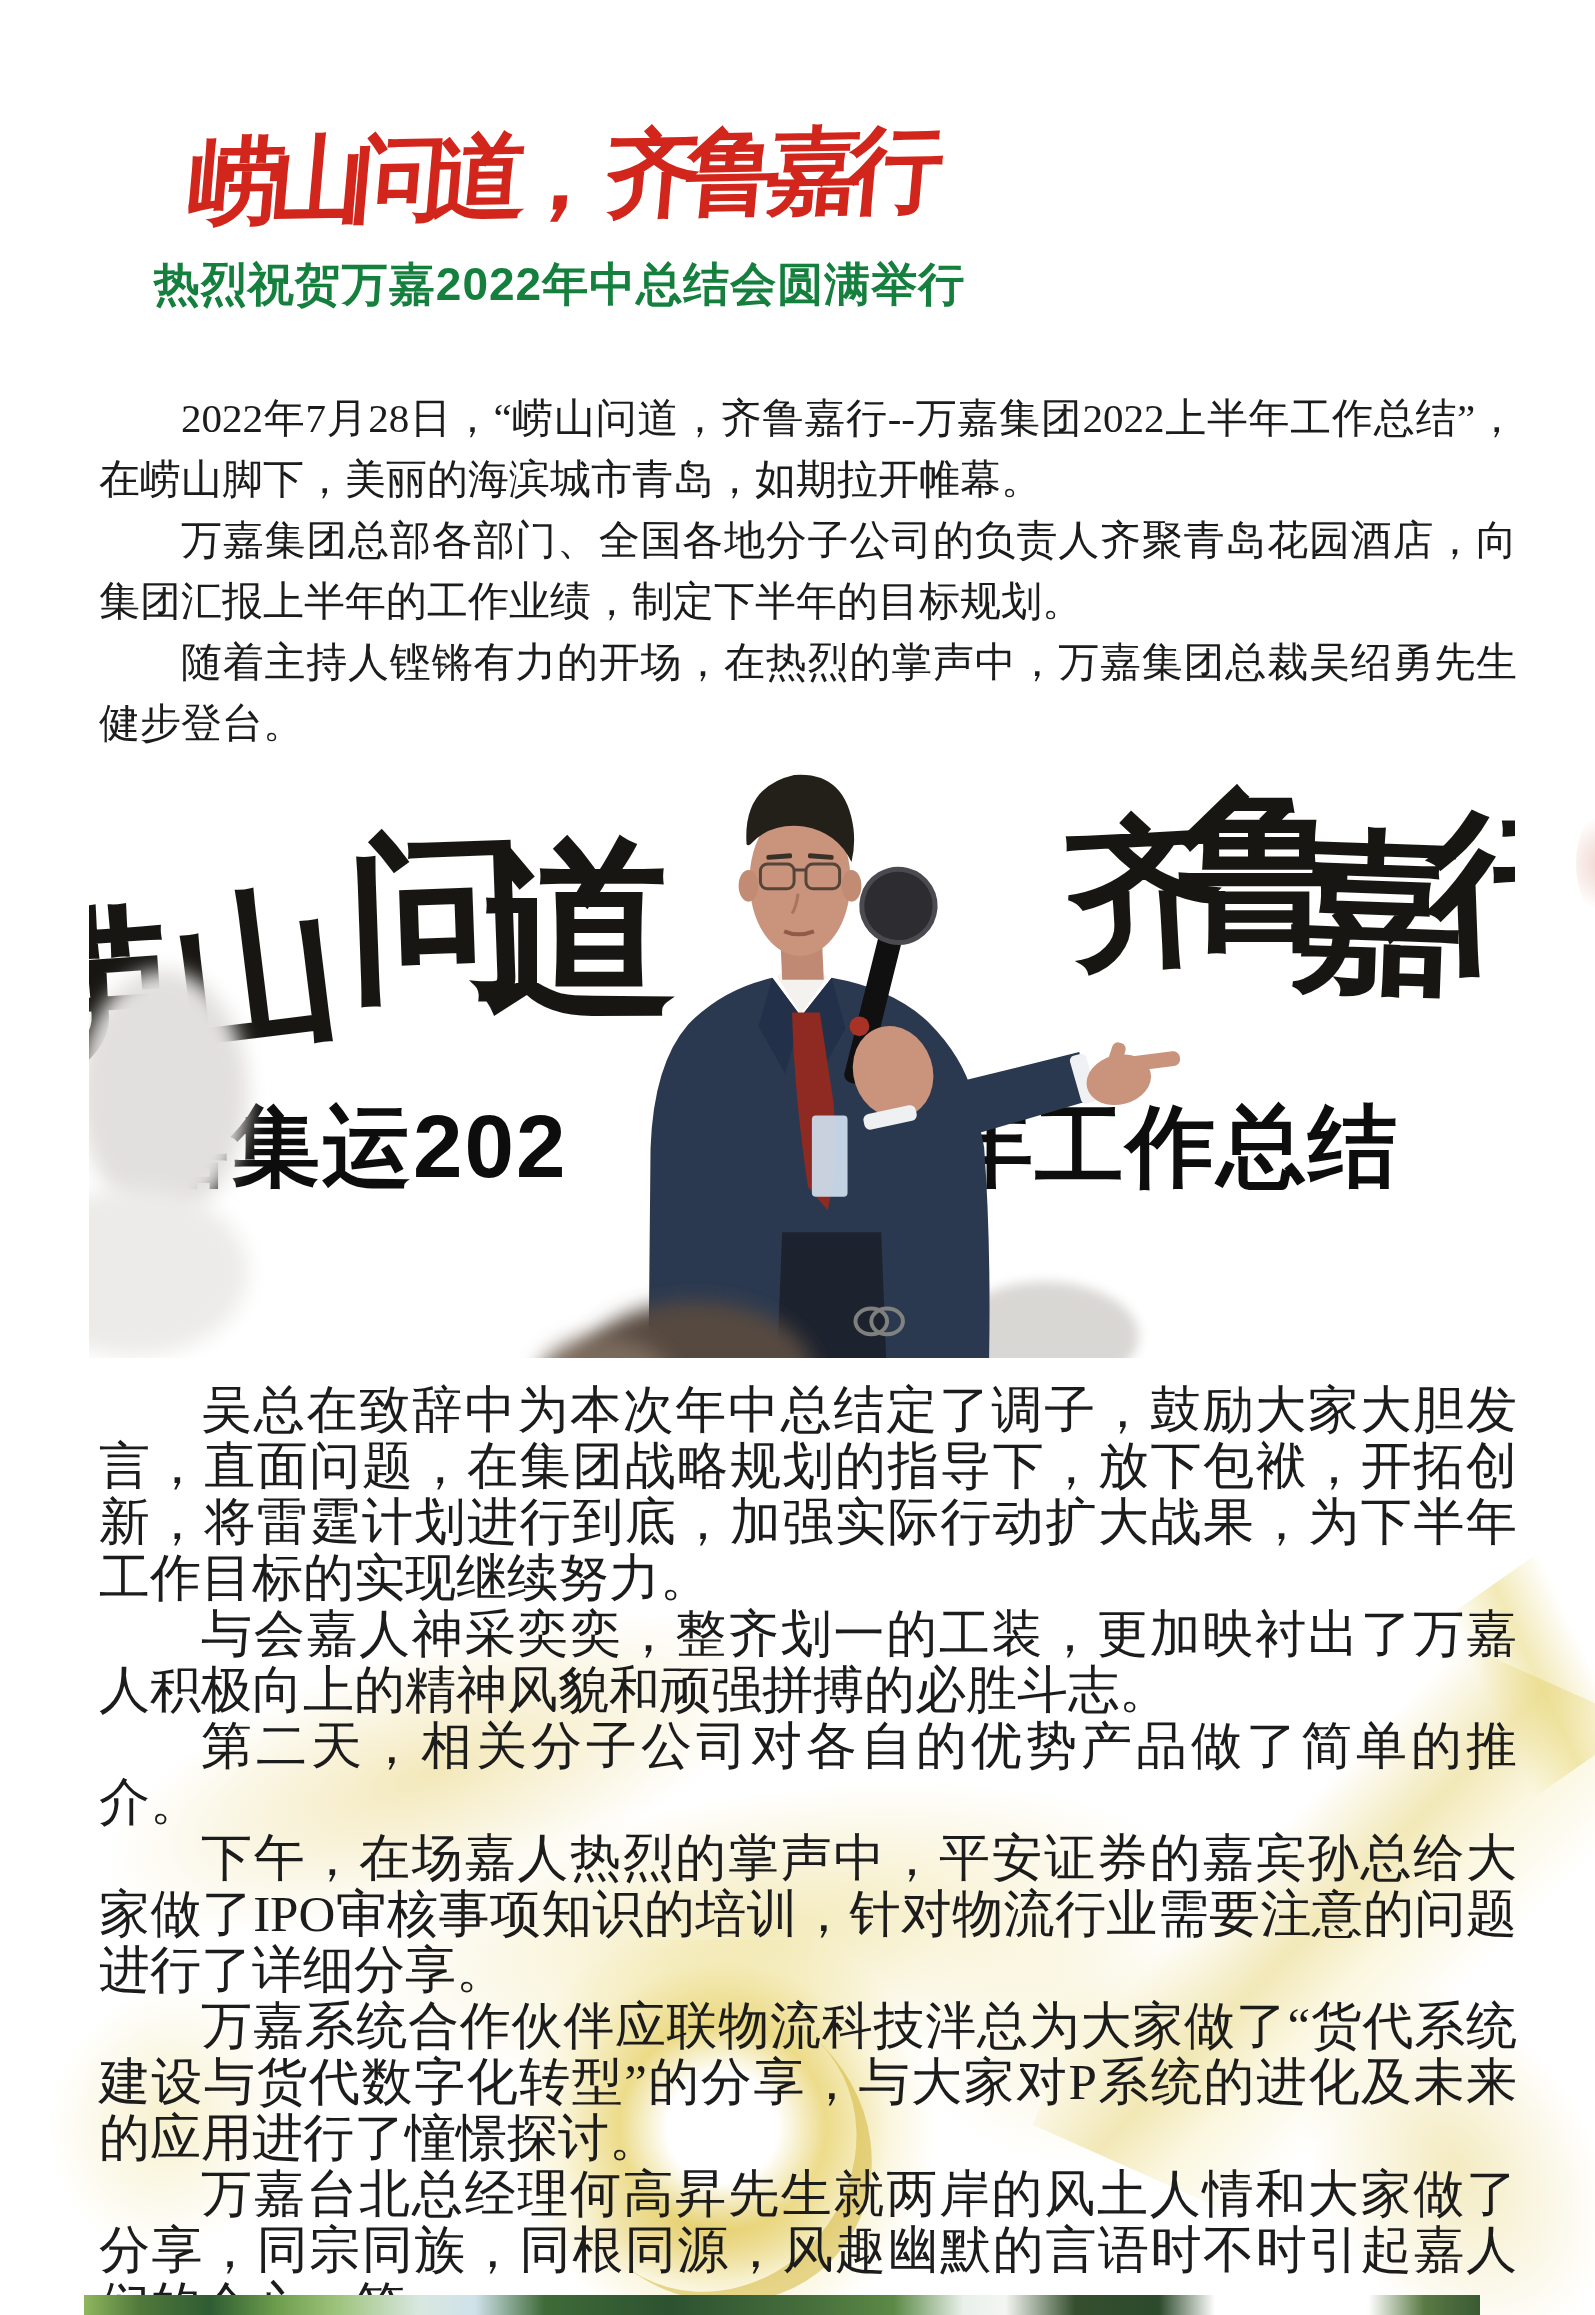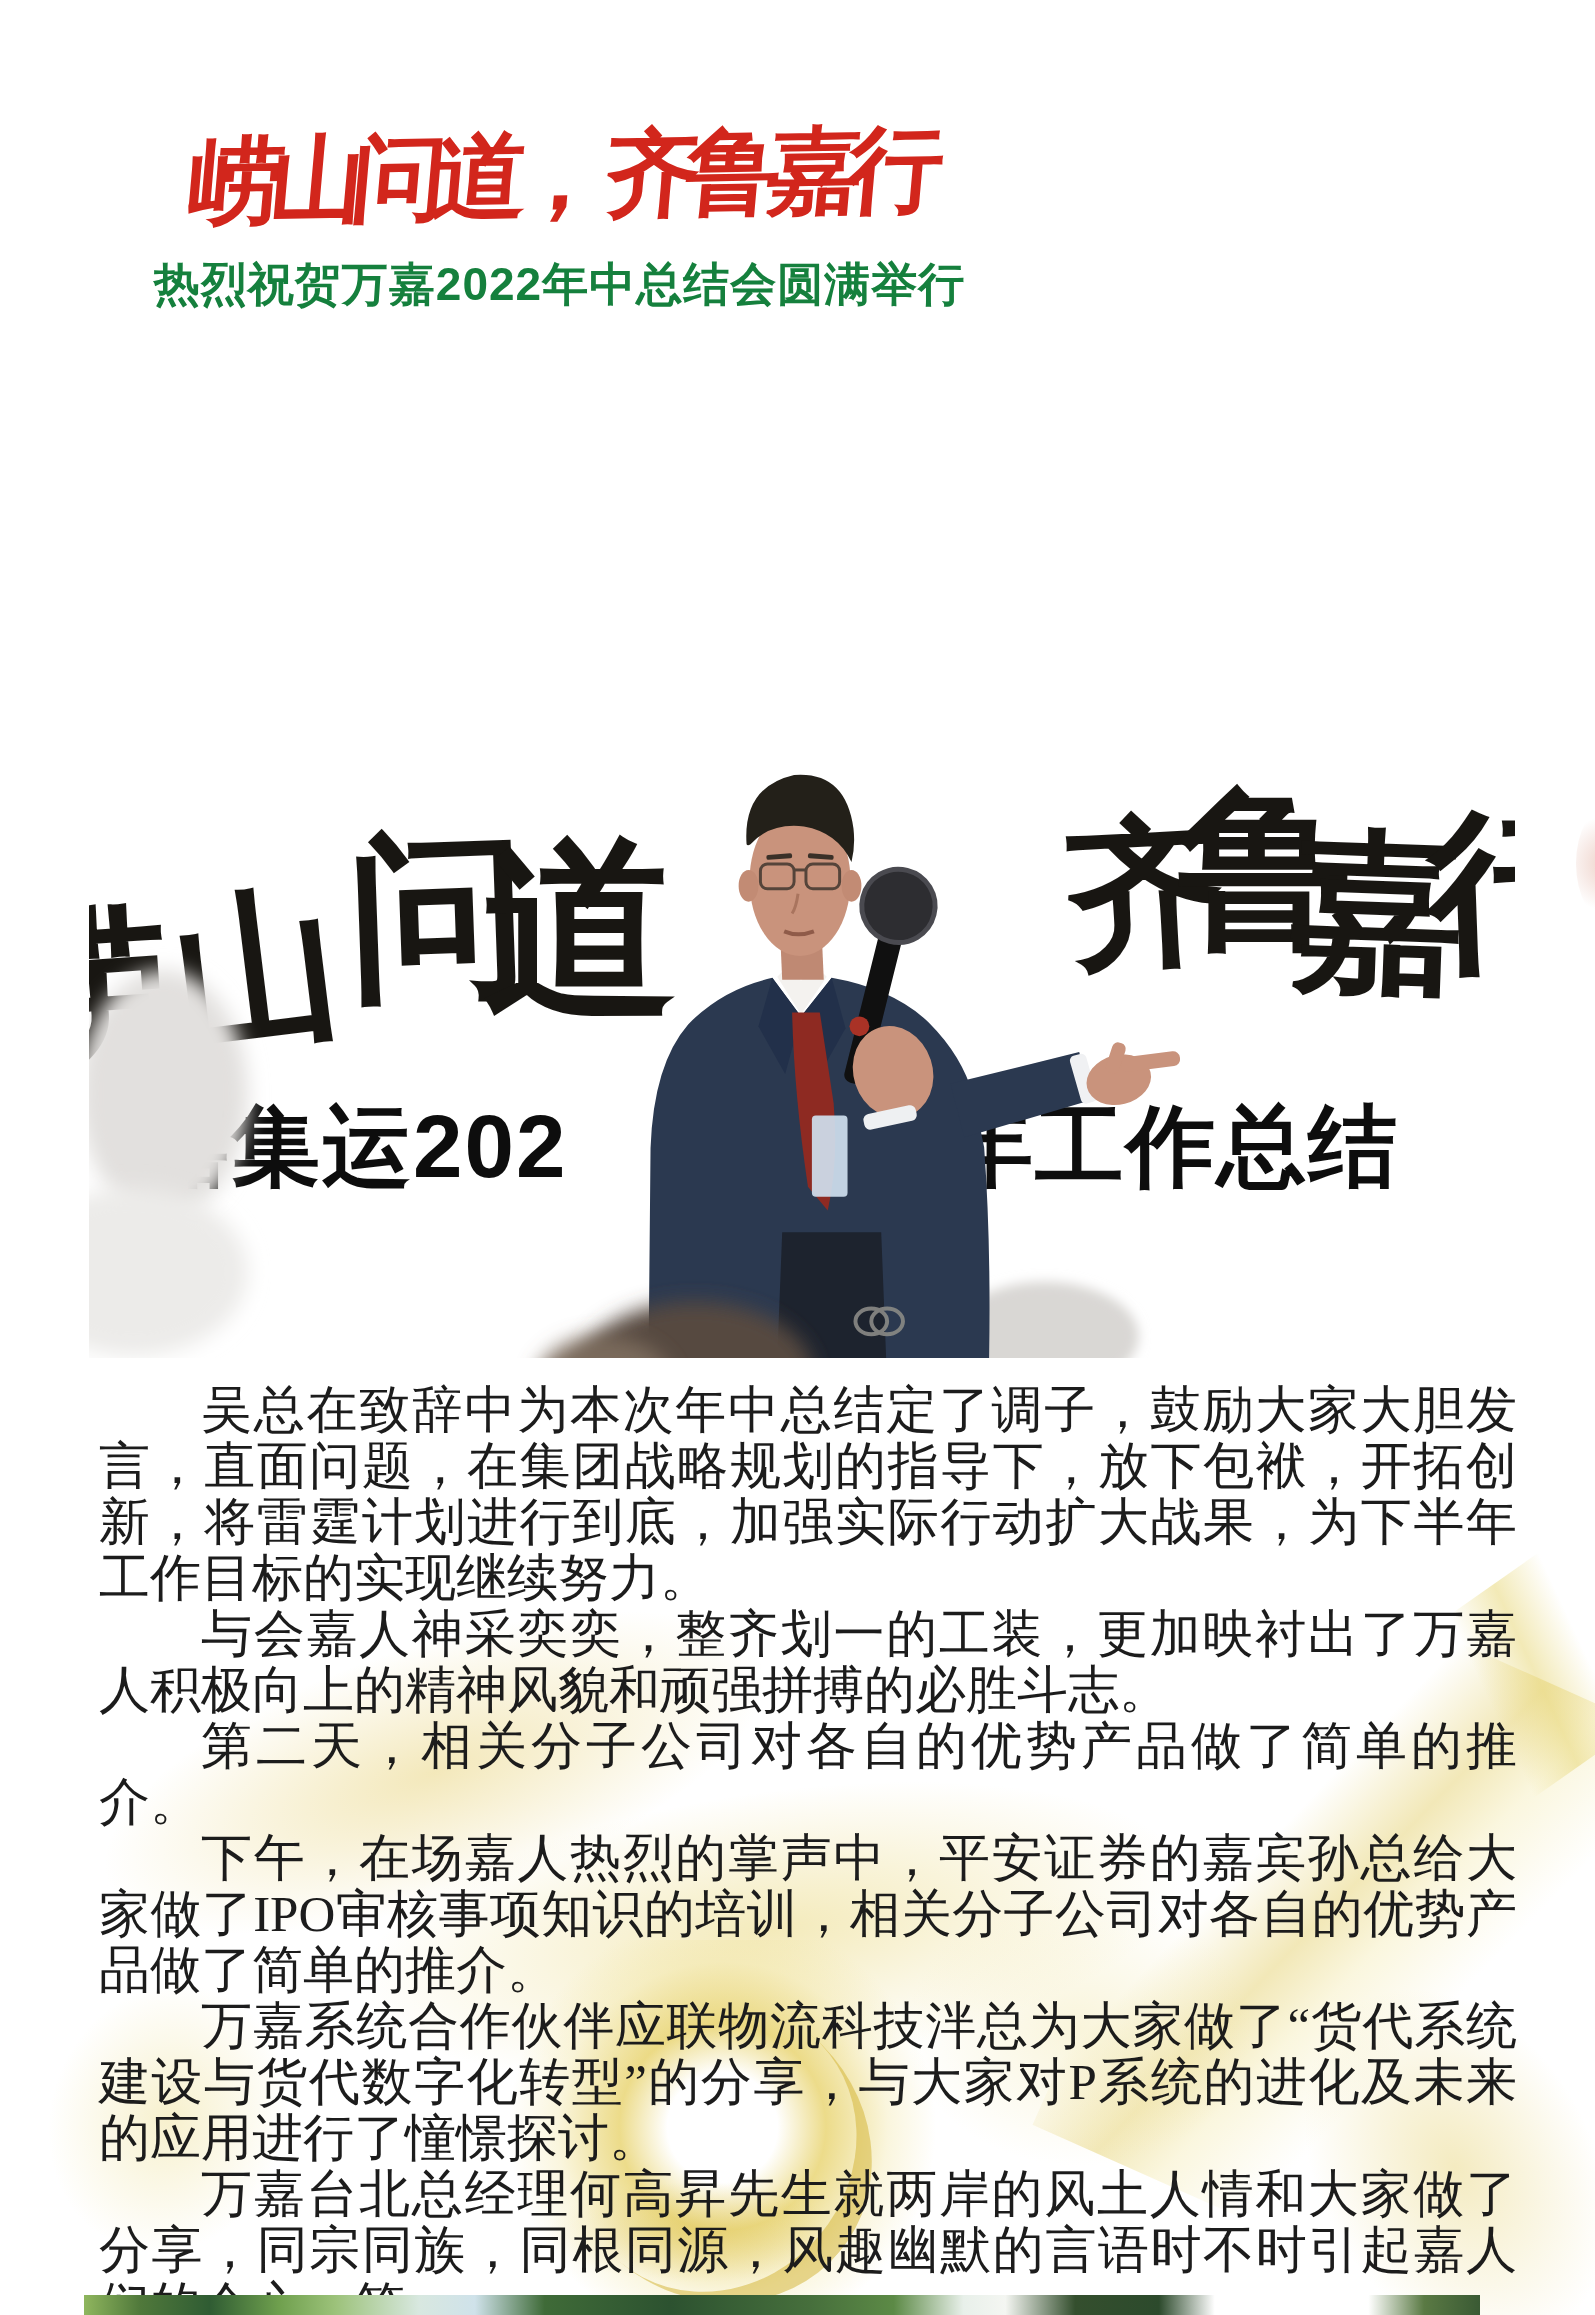--- a/index.html
+++ b/index.html
@@ -125,20 +125,25 @@
 </head>
 <body>
 
 <div class="page">
 
   <div class="header-wrap">
     <div class="main-title">崂山问道， 齐鲁嘉行</div>
     <div class="subtitle">热烈祝贺万嘉2022年中总结会圆满举行</div>
   </div>
 
+  <div class="body-top">
+    <p>2022年7月28日，“崂山问道，齐鲁嘉行--万嘉集团2022上半年工作总结”，在崂山脚下，美丽的海滨城市青岛，如期拉开帷幕。</p>
+    <p>万嘉集团总部各部门、全国各地分子公司的负责人齐聚青岛花园酒店，向集团汇报上半年的工作业绩，制定下半年的目标规划。</p>
+    <p>随着主持人铿锵有力的开场，在热烈的掌声中，万嘉集团总裁吴绍勇先生健步登台。</p>
+  </div>
 
   <div class="figure">
     <span class="calli cl0">崂</span>
     <span class="calli cl1">山</span>
     <span class="calli cl2">问</span>
     <span class="calli cl3">道</span>
     <span class="calli cr0">齐</span>
     <span class="calli cr1">鲁</span>
     <span class="calli cr2">嘉</span>
     <span class="calli cr3">行</span>
@@ -232,21 +237,21 @@
   <div class="wm w8"></div>
   <div class="wm w9"></div>
   <div class="wm w10"></div>
 
   <div class="edge-pink"></div>
 
   <div class="body-bottom">
     <p>吴总在致辞中为本次年中总结定了调子，鼓励大家大胆发言，直面问题，在集团战略规划的指导下，放下包袱，开拓创新，将雷霆计划进行到底，加强实际行动扩大战果，为下半年工作目标的实现继续努力。</p>
     <p>与会嘉人神采奕奕，整齐划一的工装，更加映衬出了万嘉人积极向上的精神风貌和顽强拼搏的必胜斗志。</p>
     <p>第二天，相关分子公司对各自的优势产品做了简单的推介。</p>
-    <p>下午，在场嘉人热烈的掌声中，平安证券的嘉宾孙总给大家做了IPO审核事项知识的培训，相关分子公司对各自的优势产品做了简单的推介。</p>
+    <p>下午，在场嘉人热烈的掌声中，平安证券的嘉宾孙总给大家做了IPO审核事项知识的培训，针对物流行业需要注意的问题进行了详细分享。</p>
     <p>万嘉系统合作伙伴应联物流科技泮总为大家做了“货代系统建设与货代数字化转型”的分享，与大家对P系统的进化及未来的应用进行了憧憬探讨。</p>
     <p>万嘉台北总经理何高昇先生就两岸的风土人情和大家做了分享，同宗同族，同根同源，风趣幽默的言语时不时引起嘉人们的会心一笑。</p>
   </div>
 
   <div class="bottom-strip"></div>
 
 </div>
 
 
 </body></html>

